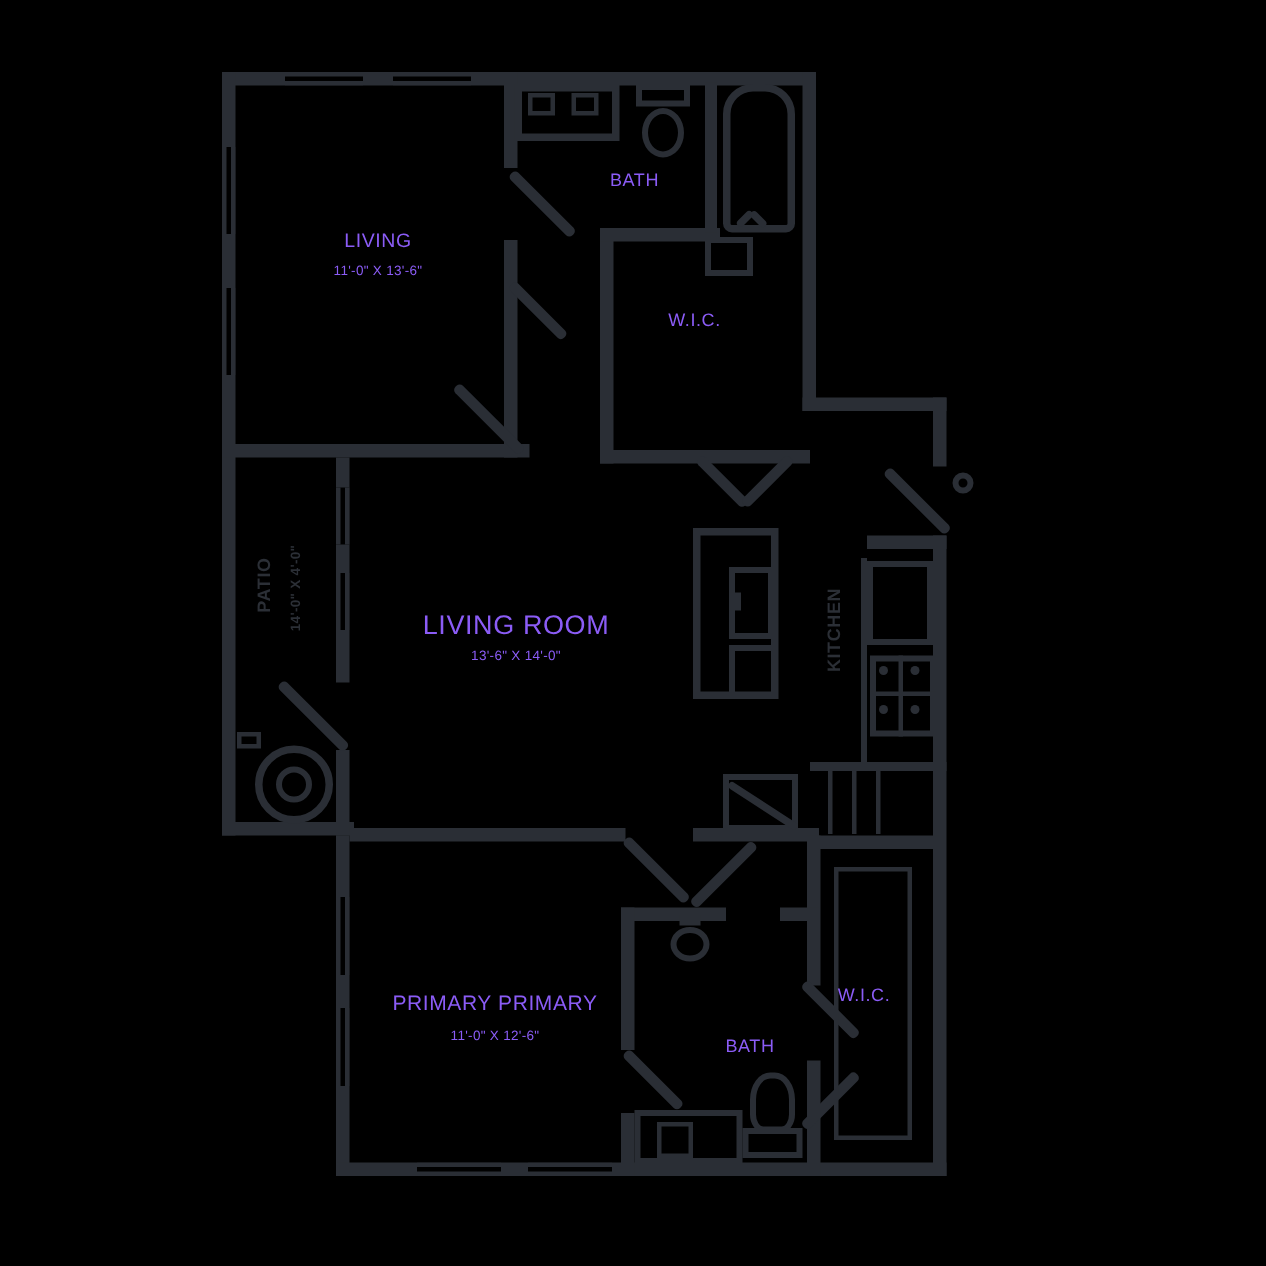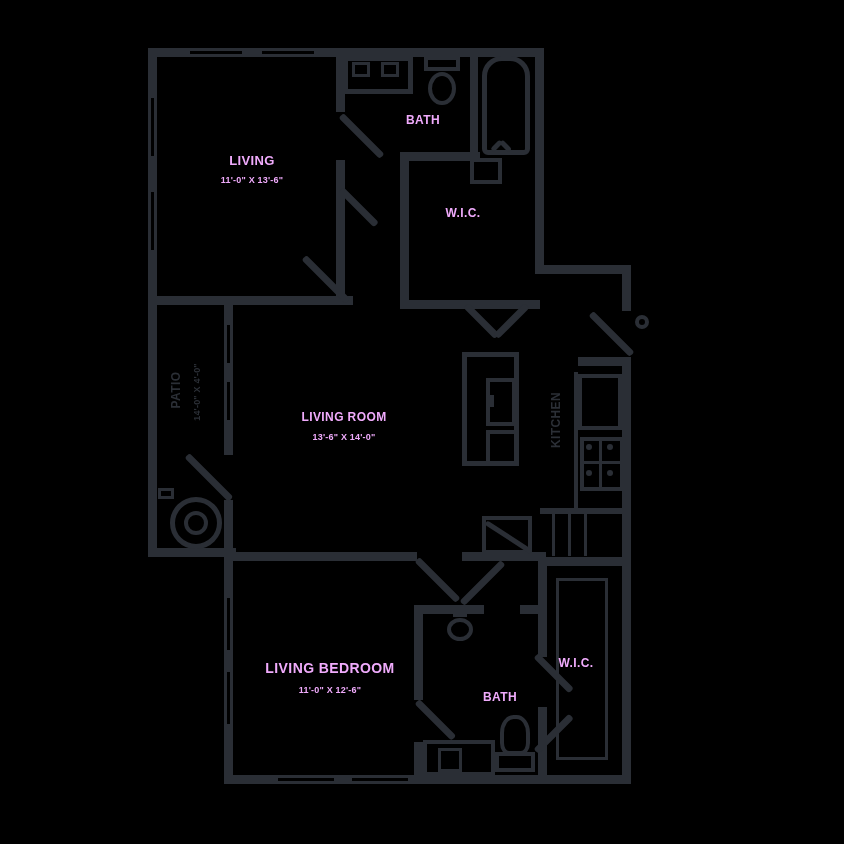--- a/index.html
+++ b/index.html
@@ -4,21 +4,21 @@
 <style>
   html,body{margin:0;padding:0;background:#000;}
   #plan{position:relative;width:844px;height:844px;background:#000;overflow:hidden;
         font-family:"Liberation Sans", sans-serif;}
   .wall{position:absolute;background:#2a2e35;}
   .thin{position:absolute;background:#2a2e35;}
   .outline{position:absolute;border:4px solid #2a2e35;background:transparent;box-sizing:border-box;}
   .thick-outline{position:absolute;border:5px solid #2a2e35;background:transparent;box-sizing:border-box;}
   .round{border-radius:50%;}
   .leaf{position:absolute;height:7px;background:#2a2e35;transform-origin:left center;border-radius:3px;}
-  .hlabel{position:absolute;transform:translate(-50%,-50%);color:#f0abfc;font-weight:700;
+  .hlabel{position:absolute;transform:translate(-50%,-50%);color:#8b5cf6;font-weight:400;
           white-space:nowrap;letter-spacing:.4px;font-size:13px;}
   .vlabel{position:absolute;transform:translate(-50%,-50%) rotate(-90deg);color:#2b2f36;font-weight:700;
           white-space:nowrap;letter-spacing:.4px;font-size:13px;}
   .dims{font-size:9px;letter-spacing:.2px;}
   .winh{position:absolute;height:9px;background:#000;border-top:3px solid #2a2e35;
         border-bottom:3px solid #2a2e35;box-sizing:border-box;}
   .winv{position:absolute;width:9px;background:#000;border-left:3px solid #2a2e35;
         border-right:3px solid #2a2e35;box-sizing:border-box;}
   .dot{position:absolute;background:#2a2e35;border-radius:50%;}
 </style>
@@ -126,25 +126,25 @@
   <div class="hlabel" style="left:252px;top:160px">LIVING</div>
   <div class="hlabel dims" style="left:252px;top:180px">11'-0" X 13'-6"</div>
 
   <div class="hlabel" style="left:423px;top:120px;font-size:12px">BATH</div>
 
   <div class="hlabel" style="left:463px;top:213px;font-size:12px">W.I.C.</div>
 
   <div class="vlabel" style="left:176px;top:390px;font-size:12px">PATIO</div>
   <div class="vlabel dims" style="left:197px;top:392px">14'-0" X 4'-0"</div>
 
-  <div class="hlabel" style="left:344px;top:417px;font-size:12px">LIVING ROOM</div>
+  <div class="hlabel" style="left:344px;top:417px;font-size:18px">LIVING ROOM</div>
   <div class="hlabel dims" style="left:344px;top:437px">13'-6" X 14'-0"</div>
 
   <div class="vlabel" style="left:556px;top:420px;font-size:12px">KITCHEN</div>
 
-  <div class="hlabel" style="left:330px;top:668px;font-size:14px">LIVING BEDROOM</div>
+  <div class="hlabel" style="left:330px;top:668px;font-size:14px">PRIMARY PRIMARY</div>
   <div class="hlabel dims" style="left:330px;top:690px">11'-0" X 12'-6"</div>
 
   <div class="hlabel" style="left:500px;top:697px;font-size:12px">BATH</div>
 
   <div class="hlabel" style="left:576px;top:663px;font-size:12px">W.I.C.</div>
 
 </div>
 
 </body></html>

